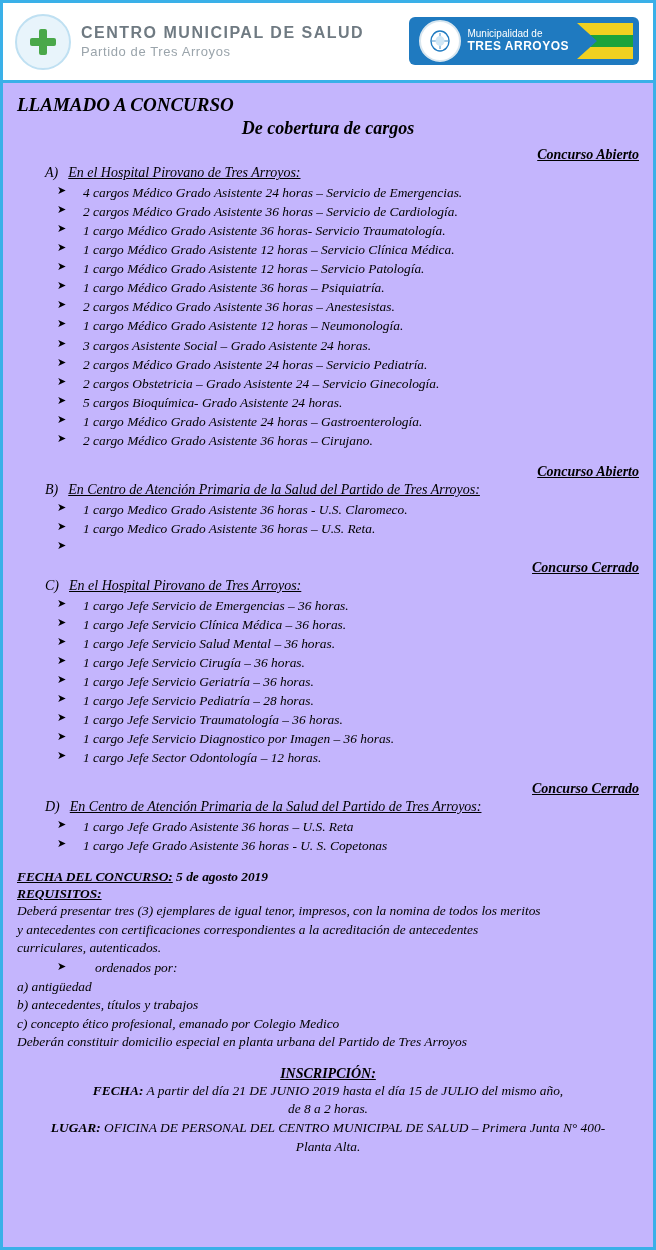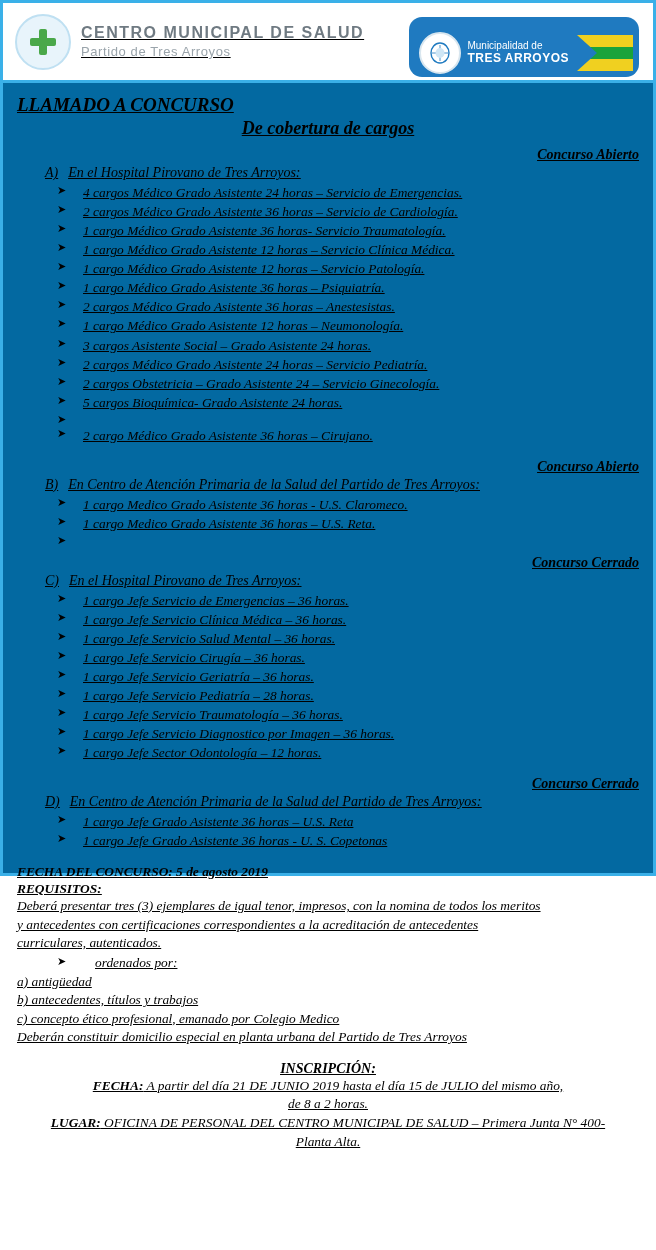--- a/index.html
+++ b/index.html
@@ -9,26 +9,25 @@
   }
   body {
     width: 656px;
     height: 1250px;
     font-family: "Liberation Serif", serif;
     color: #000000;
     overflow: hidden;
   }
   .page {
     width: 656px;
-    height: 876px;
+    height: 1250px;
     box-sizing: border-box;
     border: 3px solid #3ab0e8;
-    background: #0369a1;
-    position: relative;
-    text-decoration: underline;
+    background: #c4b5fd;
+    position: relative;
   }
   
   .header {
     height: 80px;
     box-sizing: border-box;
     background: #ffffff;
     display: flex;
     align-items: center;
     padding: 0 12px;
     border-bottom: 3px solid #3ab0e8;
@@ -84,22 +83,22 @@
     margin-top: 2px;
   }
   .muni {
     position: absolute;
     right: 14px;
     top: 14px;
     display: flex;
     align-items: center;
     background: #1f7ac0;
     height: 48px;
-    padding: 12px 0 0 4px;
-    border-radius: 13px;
+    padding: 0 0 0 4px;
+    border-radius: 6px;
   }
   .muni-shield {
     width: 38px;
     height: 38px;
     border-radius: 50%;
     background: #ffffff;
     border: 2px solid #d8e6ef;
     display: flex;
     align-items: center;
     justify-content: center;
@@ -285,21 +284,21 @@
         <li><span class="bullet">➤</span><span>1 cargo Médico Grado Asistente 36 horas- Servicio Traumatología.</span></li>
         <li><span class="bullet">➤</span><span>1 cargo Médico Grado Asistente 12 horas – Servicio Clínica Médica.</span></li>
         <li><span class="bullet">➤</span><span>1 cargo Médico Grado Asistente 12 horas – Servicio Patología.</span></li>
         <li><span class="bullet">➤</span><span>1 cargo Médico Grado Asistente  36 horas  – Psiquiatría.</span></li>
         <li><span class="bullet">➤</span><span>2 cargos Médico Grado Asistente 36 horas – Anestesistas.</span></li>
         <li><span class="bullet">➤</span><span>1 cargo  Médico Grado Asistente 12 horas – Neumonología.</span></li>
         <li><span class="bullet">➤</span><span>3 cargos Asistente Social – Grado Asistente 24 horas.</span></li>
         <li><span class="bullet">➤</span><span>2 cargos Médico Grado Asistente 24 horas – Servicio Pediatría.</span></li>
         <li><span class="bullet">➤</span><span>2 cargos Obstetricia – Grado Asistente 24 – Servicio Ginecología.</span></li>
         <li><span class="bullet">➤</span><span>5 cargos Bioquímica-  Grado  Asistente 24 horas.</span></li>
-        <li><span class="bullet">➤</span></li>
+        <li><span class="bullet">➤</span><span>1 cargo Médico Grado Asistente 24 horas – Gastroenterología.</span></li>
         <li><span class="bullet">➤</span><span>2  cargo Médico Grado Asistente 36 horas – Cirujano.</span></li>
       </ul>
     </div>
 
     <div class="spacer-sm"></div>
 
     <div>
       <div class="section-head">Concurso Abierto</div>
       <div class="group-line">
         <span class="group-letter">B)</span>

